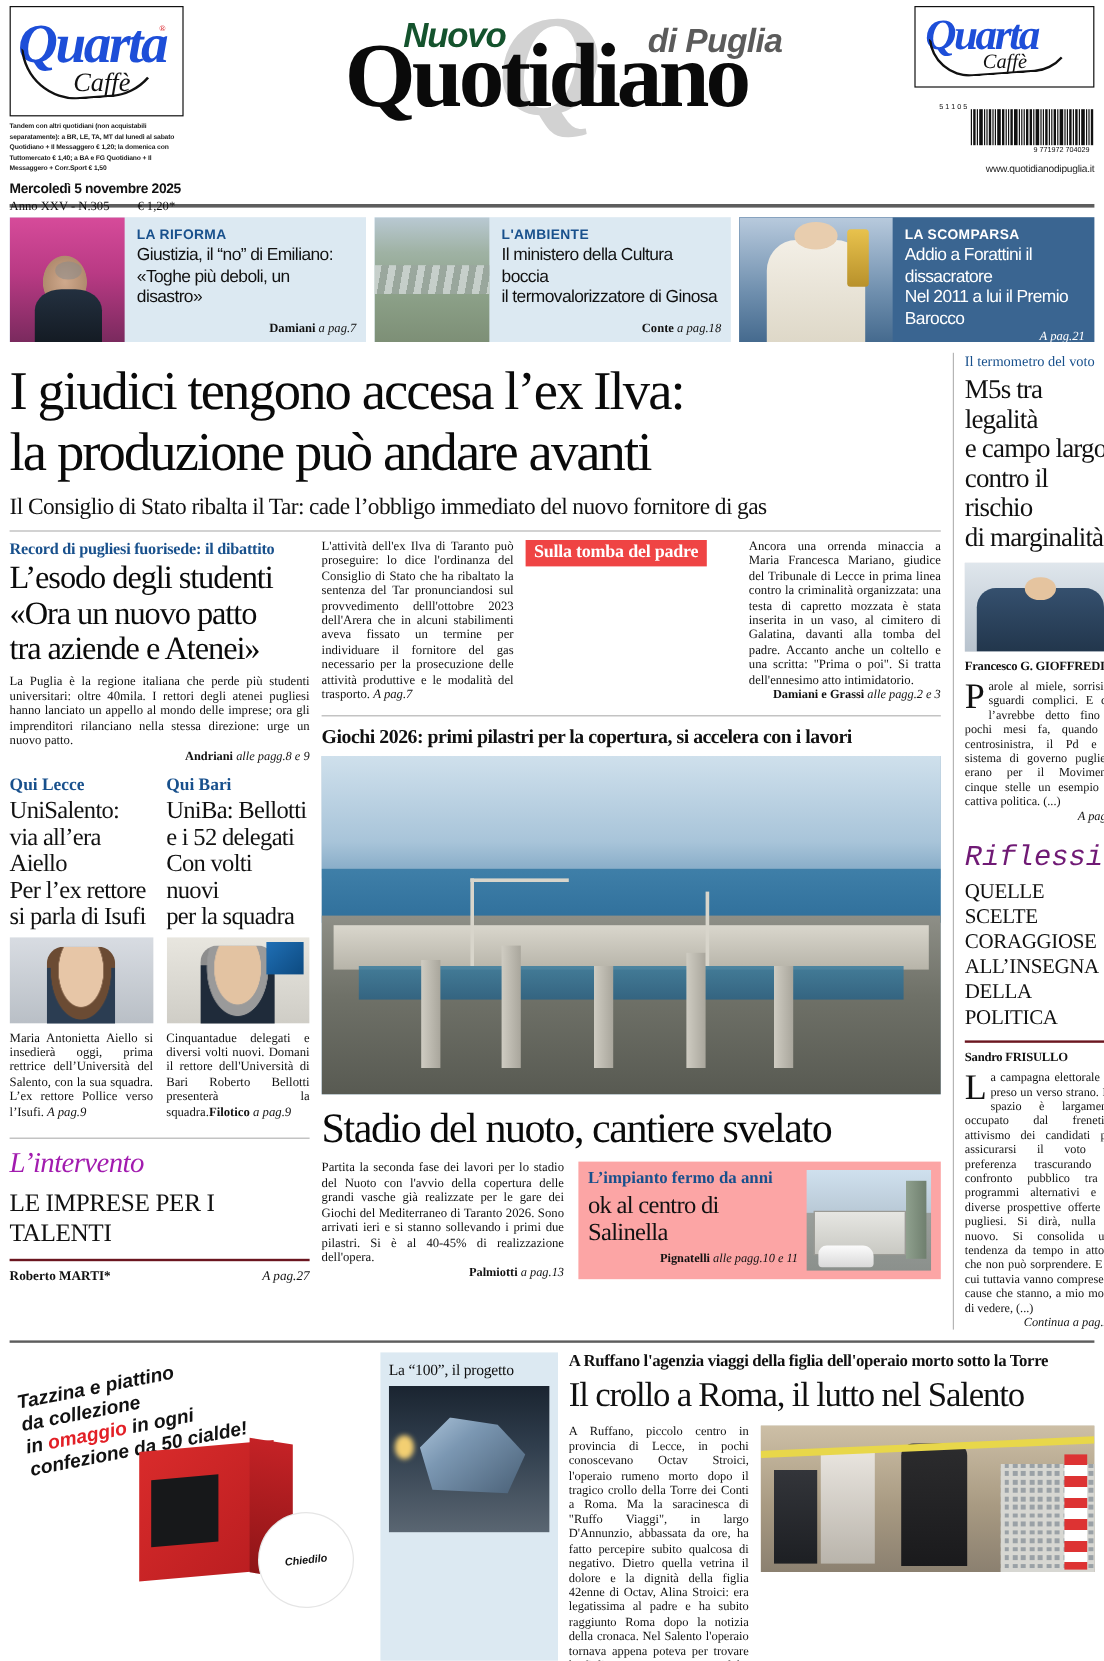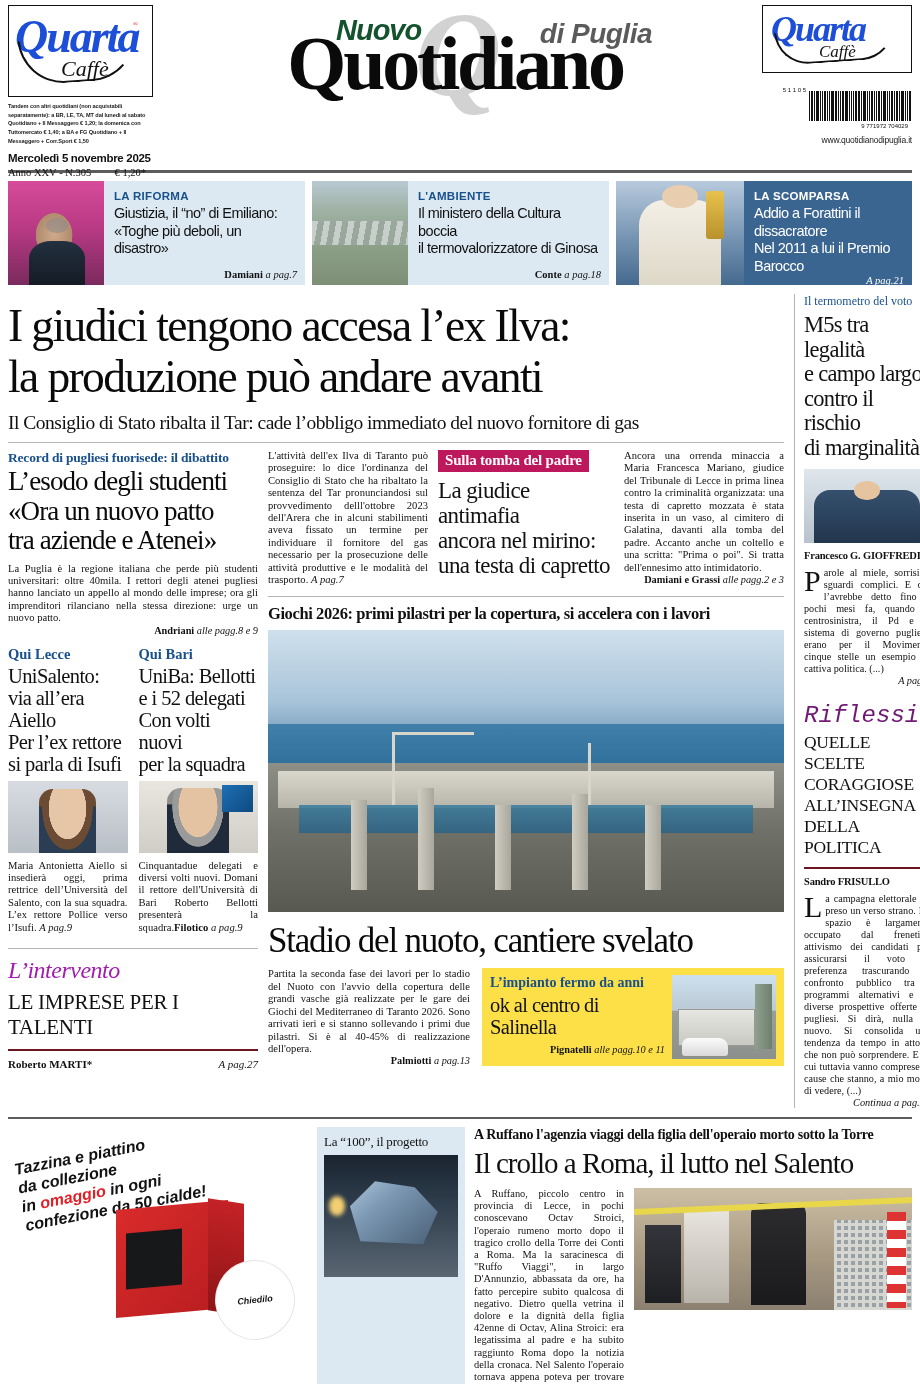--- a/index.html
+++ b/index.html
@@ -207,21 +207,21 @@
   .sig-row { display: flex; justify-content: space-between; font-family: "Liberation Serif", serif; font-size: 11px; }
   .sig-row b { font-weight: bold; }
   .sig-row i { font-style: italic; }
 
   
   .mid-top { display: flex; gap: 10px; }
   .mid-c1 { width: 160px; }
   .mid-c2 { width: 176px; }
   .mid-c3 { width: 160px; }
   .label-blue {
-    background: #be185d; color: #fff; display: inline-block; padding: 2px 7px 3px;
+    background: #ef4444; color: #fff; display: inline-block; padding: 2px 7px 3px;
     font-family: "Liberation Serif", serif; font-weight: bold; font-size: 15px; letter-spacing: -0.2px;
   }
   .mid-head { font-family: "Liberation Serif", serif; font-size: 23px; line-height: 25px; letter-spacing: -0.6px; margin-top: 6px;}
 
   .games-bar {
     border-top: 1px solid #b5b5b5; margin-top: 10px; padding-top: 7px;
     font-family: "Liberation Serif", serif; font-weight: bold; font-size: 16.5px;
     letter-spacing: -0.4px;
   }
   .pool-photo { height: 282px; margin-top: 6px; position: relative; overflow: hidden; background:#9fb9cd; }
@@ -237,21 +237,21 @@
   .pool-crane { position:absolute; background:#d8d5cb; }
   .pool-water { position:absolute; left:6%; right:6%; top:62%; height:10%;
     background: linear-gradient(180deg,#3a7c9e,#2a6285); opacity:.85;}
 
   .pool-head {
     font-family: "Liberation Serif", serif; font-size: 35px; letter-spacing: -1.2px;
     margin-top: 9px; color:#0a0a0a;
   }
   .pool-row { display: flex; gap: 12px; margin-top: 7px; }
   .pool-txt { width: 202px; }
-  .waste-box { flex: 1; background: #fde047; display: flex; padding: 7px 8px; }
+  .waste-box { flex: 1; background: #fca5a5; display: flex; padding: 7px 8px; }
   .waste-l { flex: 1; }
   .waste-kicker { font-family: "Liberation Serif", serif; font-weight: bold; font-size: 14px; color: #18508c; }
   .waste-head { font-family: "Liberation Serif", serif; font-size: 20.5px; line-height: 22px; letter-spacing: -0.6px; margin-top: 3px;}
   .waste-photo { width: 104px; margin-left: 7px; position: relative; overflow: hidden; }
   .ph-waste { background: linear-gradient(180deg,#cfe0ee 0%, #b9c9d6 42%, #9a9f9b 43%, #8b908c 100%); }
   .ph-waste::after { content:""; position:absolute; left:6%; right:20%; top:40%; height:42%;
     background: linear-gradient(180deg,#e6e6e2,#c9c9c3); border:1px solid #9a9a94;}
   .ph-waste::before { content:""; position:absolute; right:4%; top:10%; width:16%; height:78%;
     background: linear-gradient(90deg,#8fa08e,#6f7f6e);}
   .ph-car { position:absolute; left:10%; bottom:4%; width:44%; height:22%;
@@ -539,25 +539,20 @@
           </div>
         </div>
 
         <div class="col-mid">
           <div class="mid-top">
             <div class="mid-c1">
               <div class="body-txt" style="margin-top:0;"><span>L'attività dell'ex Ilva di Taranto può proseguire: lo dice l'ordinanza del Consiglio di Stato che ha ribaltato la sentenza del Tar pronunciandosi sul provvedimento delll'ottobre 2023 dell'Arera che in alcuni stabilimenti aveva fissato un termine per individuare il fornitore del gas necessario per la prosecuzione delle attività produttive e le modalità del trasporto.</span> <i>A pag.7</i></div>
             </div>
             <div class="mid-c2">
               <div class="label-blue">Sulla tomba del padre</div>
-              <div class="mid-head">
-                <div>La giudice antimafia</div>
-                <div>ancora nel mirino:</div>
-                <div>una testa di capretto</div>
-              </div>
             </div>
             <div class="mid-c3">
               <div class="body-txt" style="margin-top:0;">Ancora una orrenda minaccia a Maria Francesca Mariano, giudice del Tribunale di Lecce in prima linea contro la criminalità organizzata: una testa di capretto mozzata è stata inserita in un vaso, al cimitero di Galatina, davanti alla tomba del padre. Accanto anche un coltello e una scritta: "Prima o poi". Si tratta dell'ennesimo atto intimidatorio.</div>
               <div class="byline">
                 <b>Damiani e Grassi</b>
                 <i>alle pagg.2 e 3</i>
               </div>
             </div>
           </div>
 

